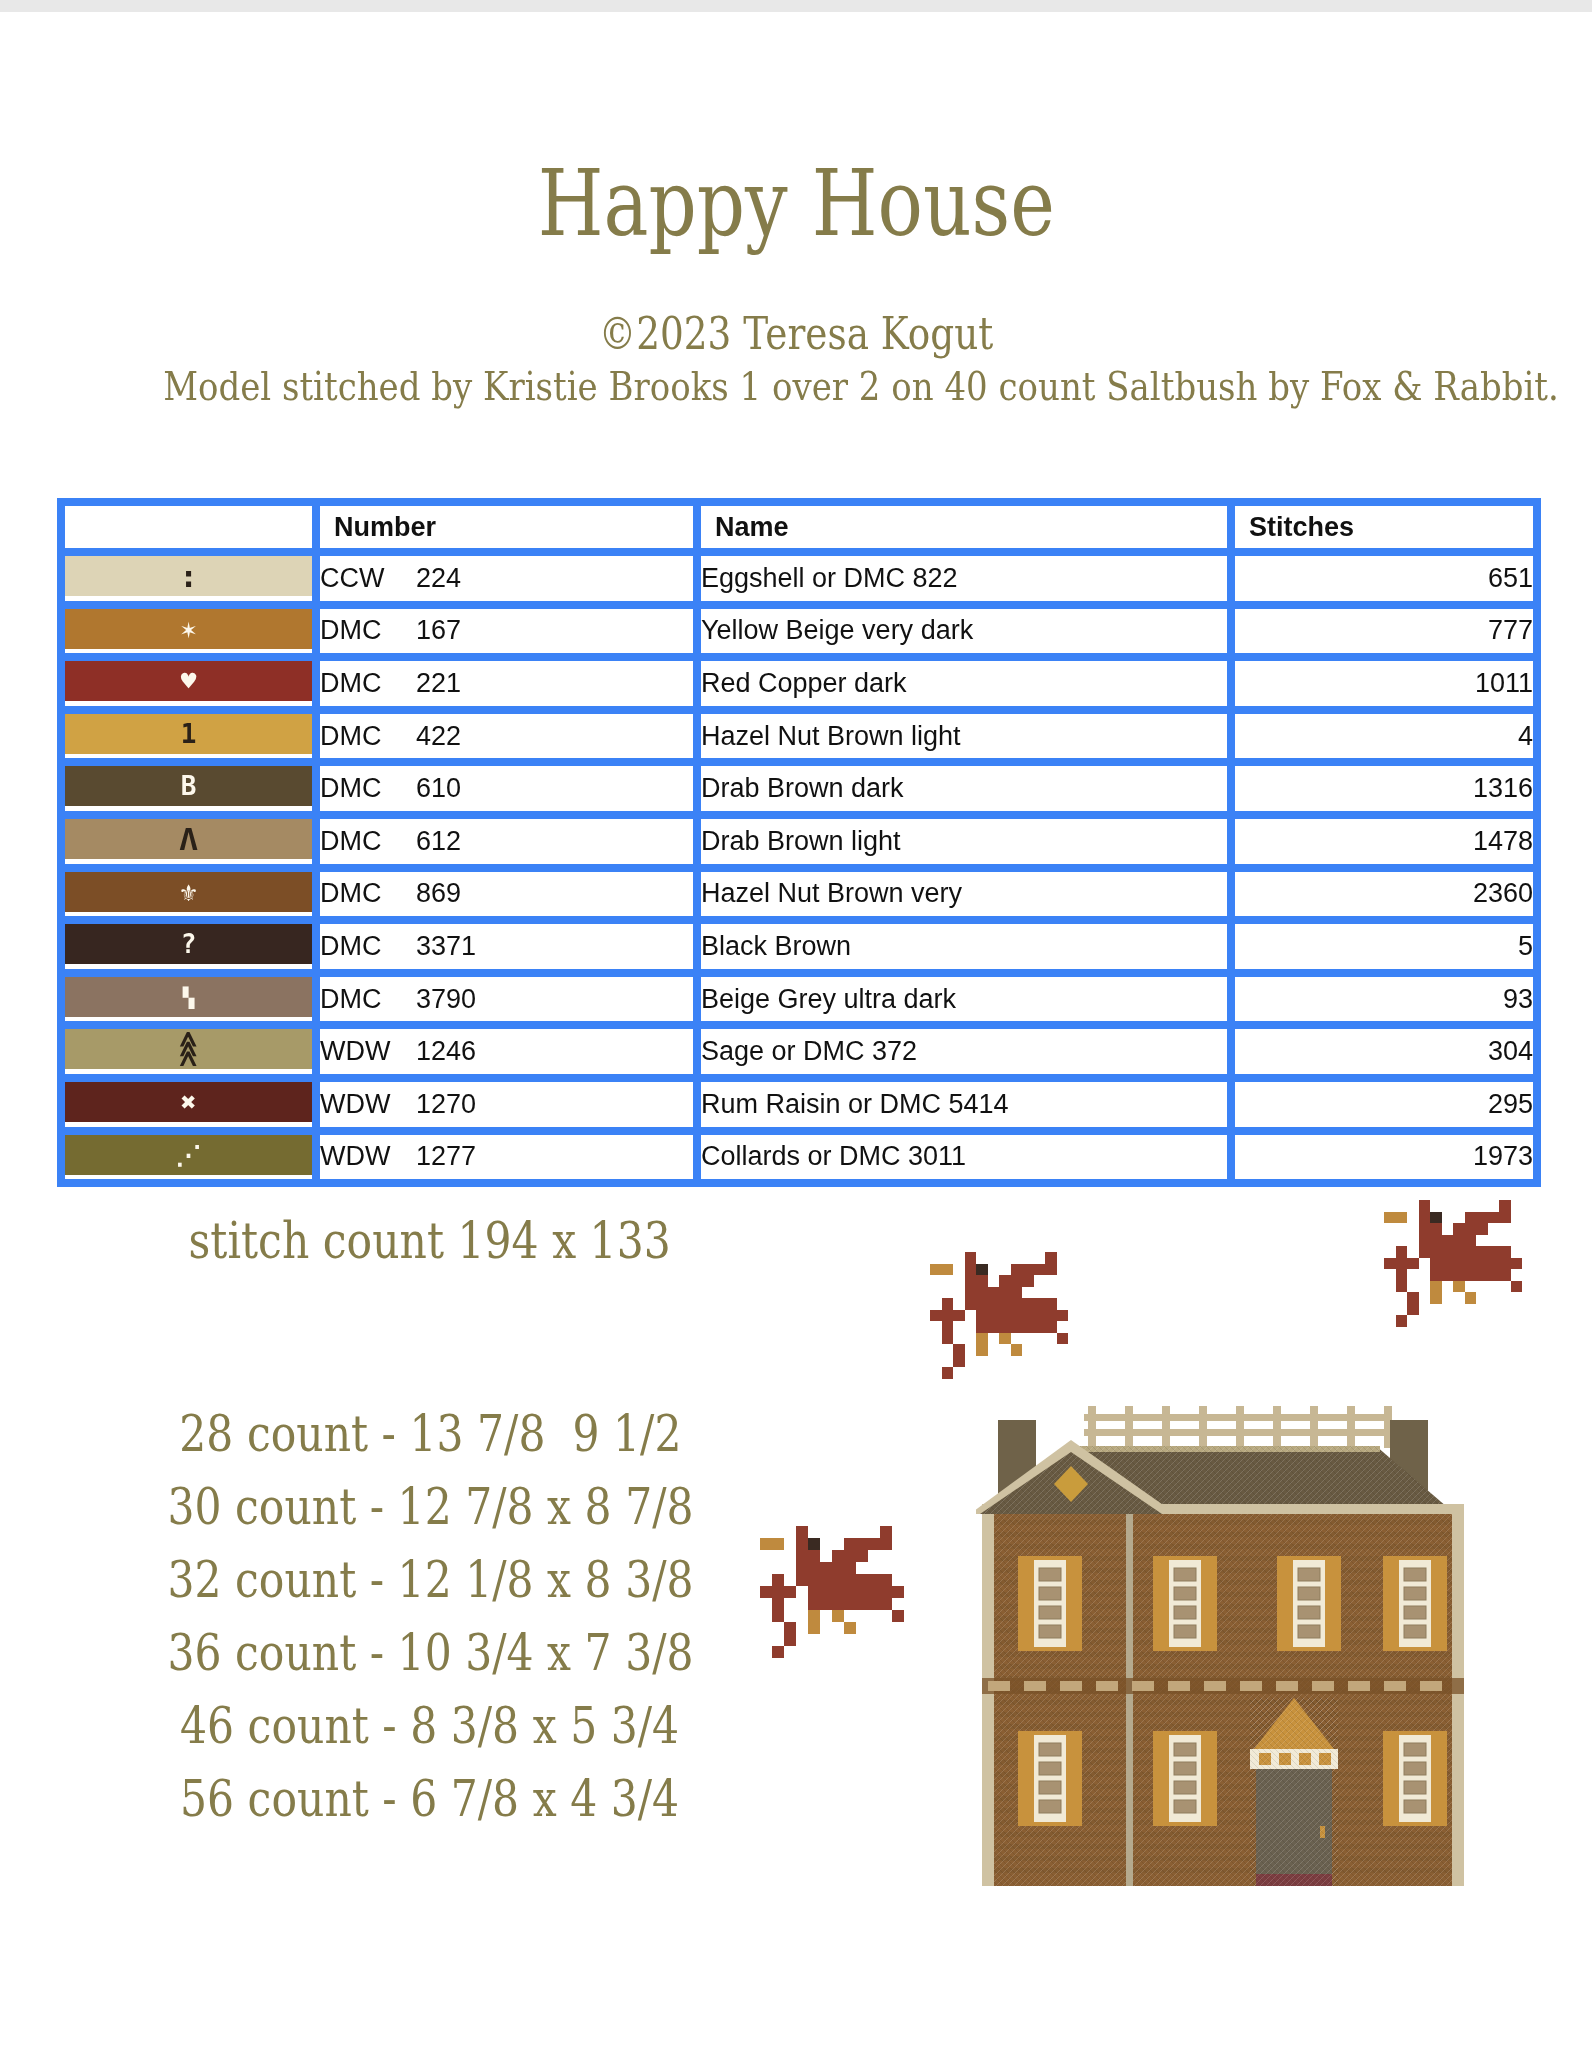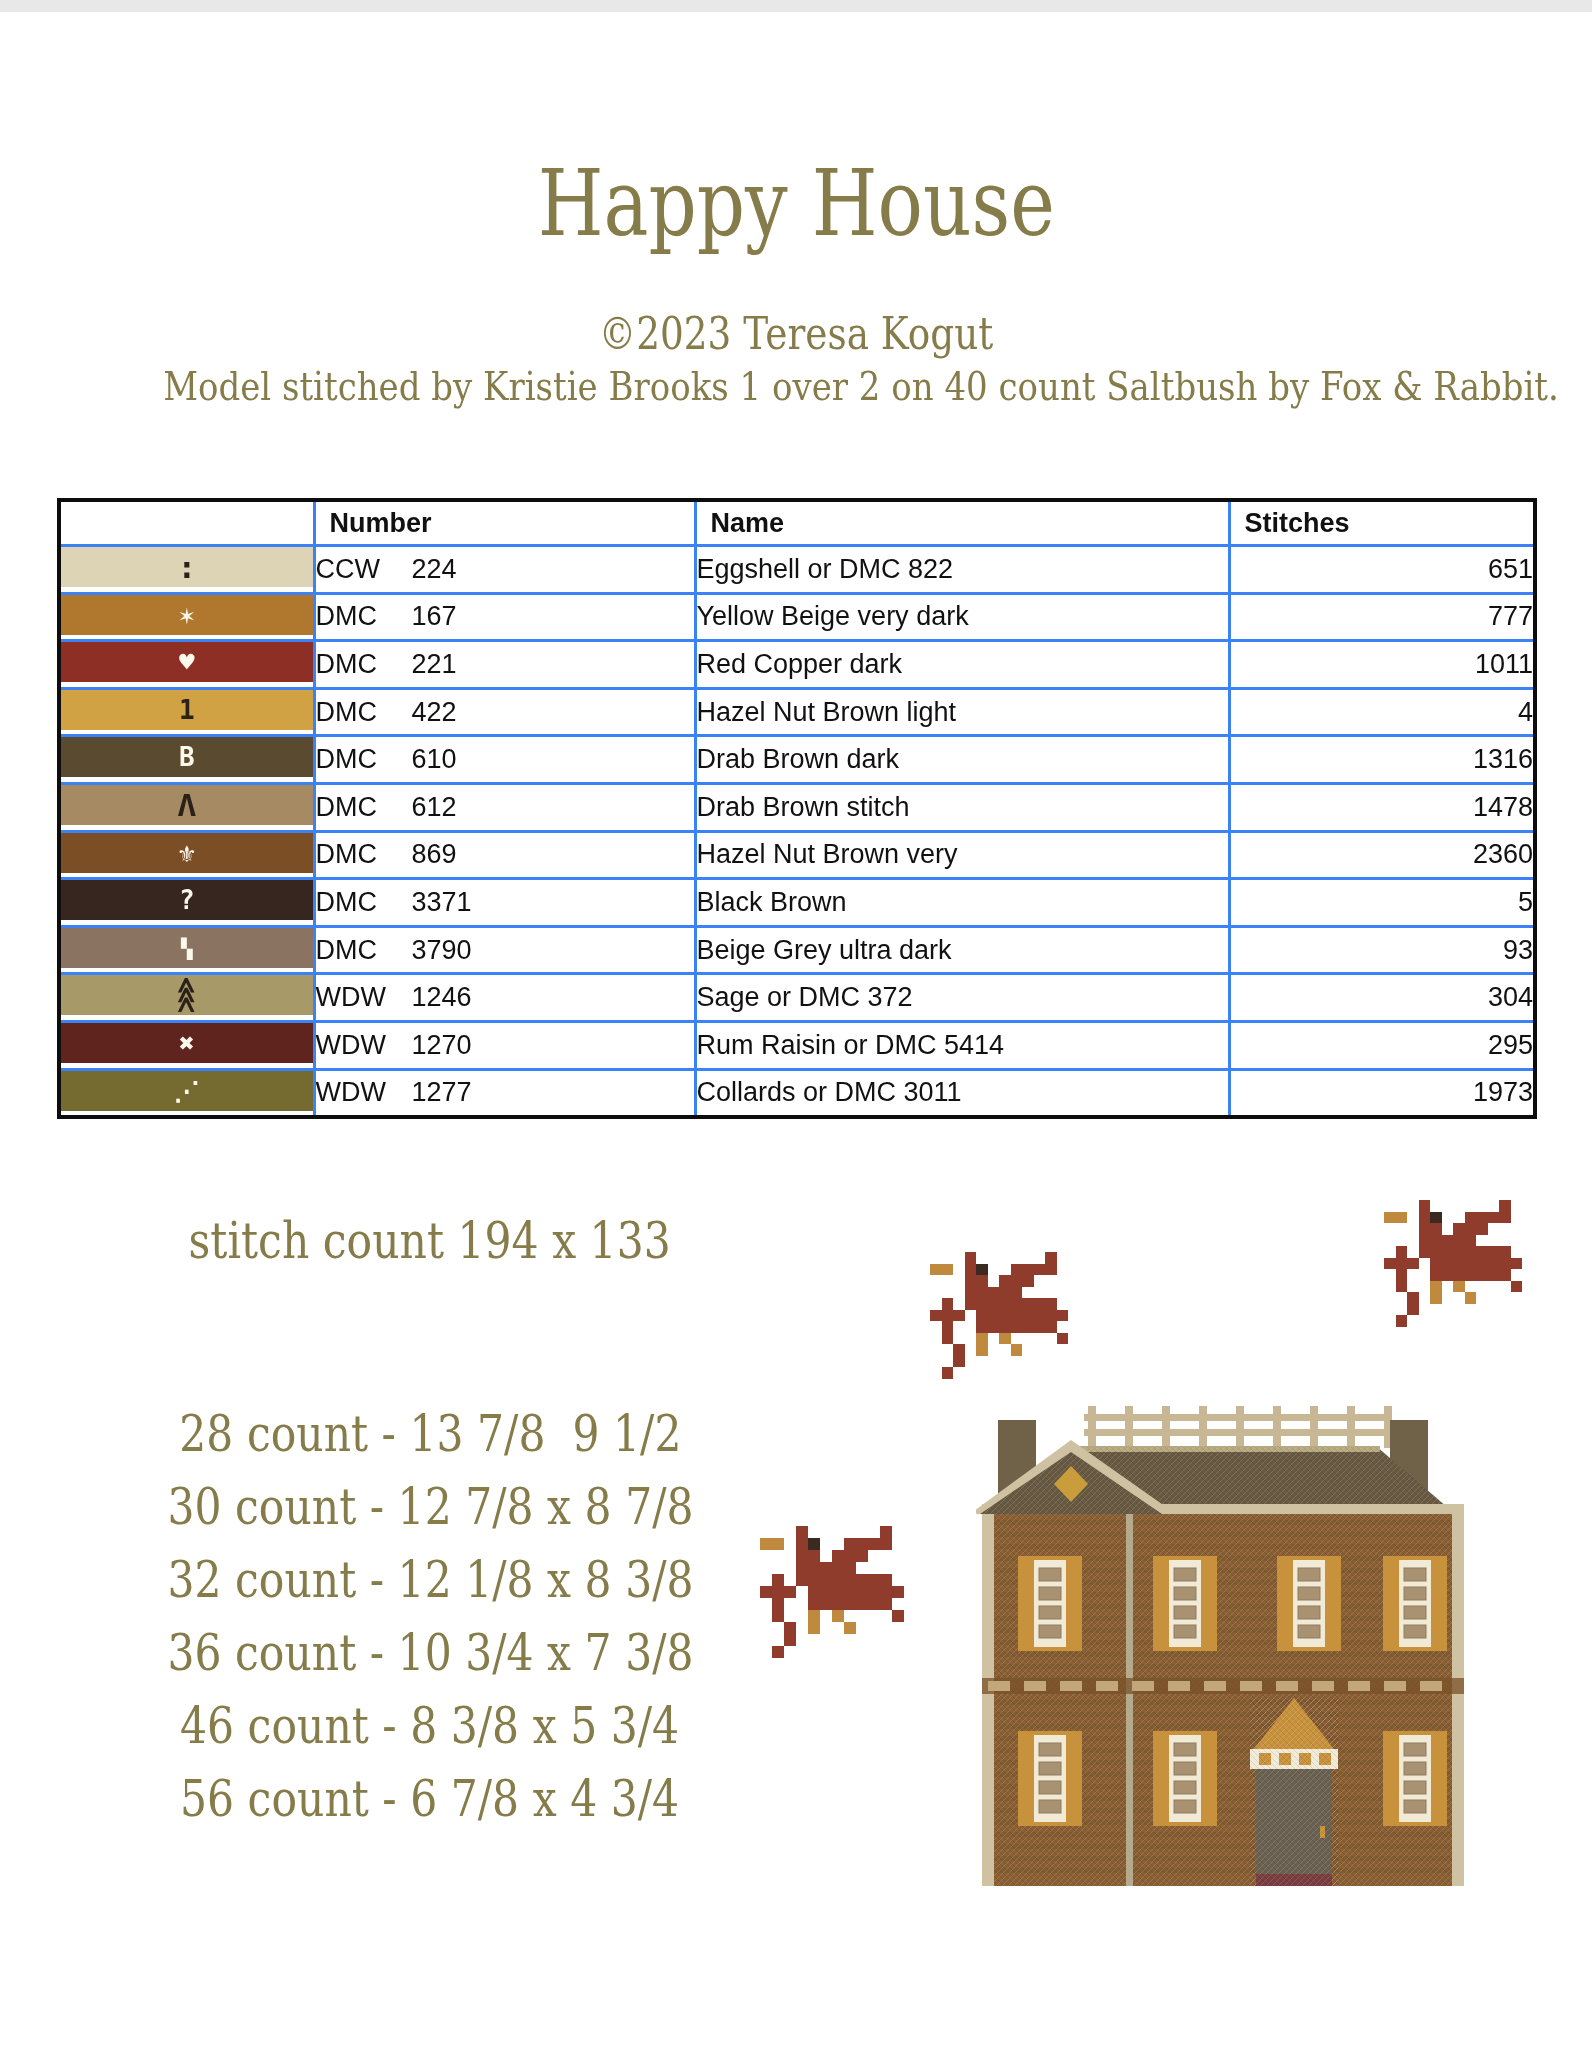--- a/index.html
+++ b/index.html
@@ -11,21 +11,21 @@
   .heading{position:absolute;left:0;width:1592px;text-align:center;
     font-family:"DejaVu Serif", serif;color:#857c4a;}
   .cond{display:inline-block;transform:scaleX(0.82);transform-origin:50% 50%;white-space:pre;}
   .cond85{display:inline-block;transform:scaleX(0.85);transform-origin:50% 50%;white-space:pre;}
   #title{top:146px;font-size:92px;line-height:1.0;}
   #copyright{top:300px;font-size:44px;line-height:1.0;}
   #modelline{top:352px;font-size:40px;line-height:1.1;padding-left:40px;}
   
   #palette{position:absolute;left:57px;top:486px;width:1476px;
     border-collapse:collapse;table-layout:fixed;background:#fff;}
-  #palette th,#palette td{border:3px solid #3b82f6;overflow:hidden;}
+  #palette th,#palette td{border:8px solid #3b82f6;overflow:hidden;}
   #palette{border:4px solid #0d0d0d;}
   #palette th{height:42px;font-size:27px;font-weight:bold;text-align:left;
     padding:0 0 0 14px;color:#111;}
   #palette td{height:44.6px;font-size:27px;color:#111;padding:0;}
   td.num-cell{padding-left:14px;}
   td.num-cell .maker{display:inline-block;width:96px;}
   td.name-cell{padding-left:14px;}
   td.stitch-cell{text-align:right;padding-right:10px;}
   td.sw-cell{vertical-align:top;padding:0;}
   .swatch{width:100%;height:40px;margin-bottom:4px;position:relative;}
@@ -121,21 +121,21 @@
           <td class="name-cell">Drab Brown dark</td>
           <td class="stitch-cell">1316</td>
         </tr>
         <tr>
           <td class="sw-cell">
             <div class="swatch" style="background: rgb(165, 138, 99);">
               <span class="sym big" style="color: rgb(42, 33, 24);">Λ</span>
             </div>
           </td>
           <td class="num-cell"><span class="maker">DMC</span><span class="code">612</span></td>
-          <td class="name-cell">Drab Brown stitch</td>
+          <td class="name-cell">Drab Brown light</td>
           <td class="stitch-cell">1478</td>
         </tr>
         <tr>
           <td class="sw-cell">
             <div class="swatch" style="background: rgb(124, 78, 38);">
               <span class="sym" style="color: rgb(253, 248, 236);">⚜</span>
             </div>
           </td>
           <td class="num-cell"><span class="maker">DMC</span><span class="code">869</span></td>
           <td class="name-cell">Hazel Nut Brown very</td>

